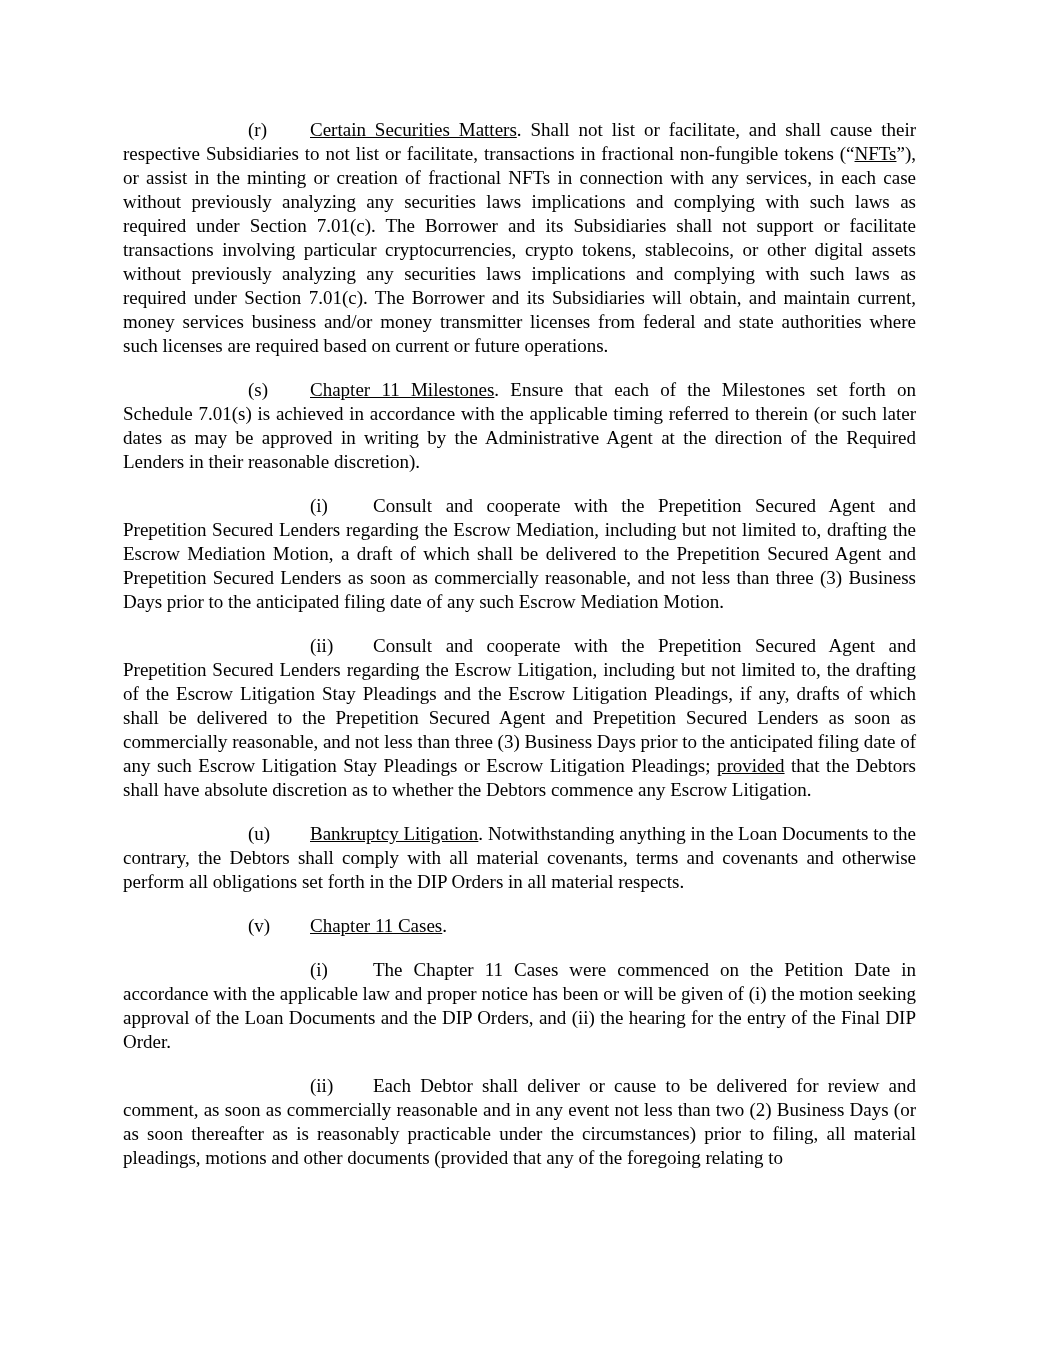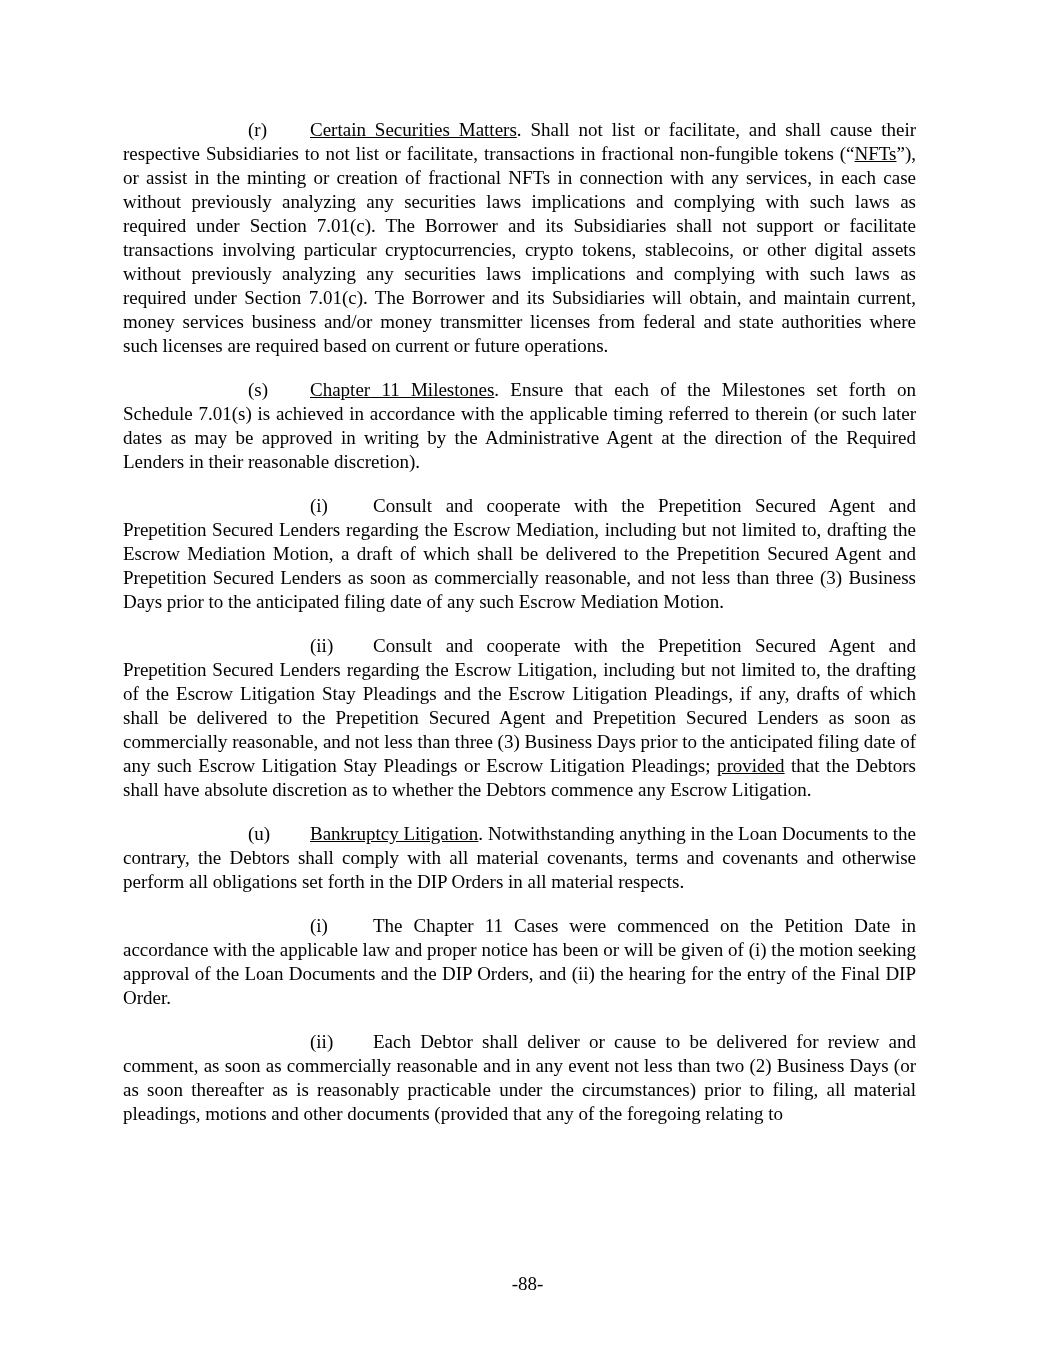--- a/index.html
+++ b/index.html
@@ -51,17 +51,17 @@
 </head>
 <body>
 
 <div class="page">
   <div class="content">
       <p class="para level1"><span class="plabel">(r)</span><span class="run u">Certain Securities Matters</span><span class="run">. Shall not list or facilitate, and shall cause their respective Subsidiaries to not list or facilitate, transactions in fractional non-fungible tokens (“</span><span class="run u">NFTs</span><span class="run">”), or assist in the minting or creation of fractional NFTs in connection with any services, in each case without previously analyzing any securities laws implications and complying with such laws as required under Section 7.01(c). The Borrower and its Subsidiaries shall not support or facilitate transactions involving particular cryptocurrencies, crypto tokens, stablecoins, or other digital assets without previously analyzing any securities laws implications and complying with such laws as required under Section 7.01(c). The Borrower and its Subsidiaries will obtain, and maintain current, money services business and/or money transmitter licenses from federal and state authorities where such licenses are required based on current or future operations.</span></p>
       <p class="para level1"><span class="plabel">(s)</span><span class="run u">Chapter 11 Milestones</span><span class="run">. Ensure that each of the Milestones set forth on Schedule 7.01(s) is achieved in accordance with the applicable timing referred to therein (or such later dates as may be approved in writing by the Administrative Agent at the direction of the Required Lenders in their reasonable discretion).</span></p>
       <p class="para level2"><span class="plabel">(i)</span><span class="run">Consult and cooperate with the Prepetition Secured Agent and Prepetition Secured Lenders regarding the Escrow Mediation, including but not limited to, drafting the Escrow Mediation Motion, a draft of which shall be delivered to the Prepetition Secured Agent and Prepetition Secured Lenders as soon as commercially reasonable, and not less than three (3) Business Days prior to the anticipated filing date of any such Escrow Mediation Motion.</span></p>
       <p class="para level2"><span class="plabel">(ii)</span><span class="run">Consult and cooperate with the Prepetition Secured Agent and Prepetition Secured Lenders regarding the Escrow Litigation, including but not limited to, the drafting of the Escrow Litigation Stay Pleadings and the Escrow Litigation Pleadings, if any, drafts of which shall be delivered to the Prepetition Secured Agent and Prepetition Secured Lenders as soon as commercially reasonable, and not less than three (3) Business Days prior to the anticipated filing date of any such Escrow Litigation Stay Pleadings or Escrow Litigation Pleadings; </span><span class="run u">provided</span><span class="run"> that the Debtors shall have absolute discretion as to whether the Debtors commence any Escrow Litigation.</span></p>
       <p class="para level1"><span class="plabel">(u)</span><span class="run u">Bankruptcy Litigation</span><span class="run">. Notwithstanding anything in the Loan Documents to the contrary, the Debtors shall comply with all material covenants, terms and covenants and otherwise perform all obligations set forth in the DIP Orders in all material respects.</span></p>
+      <p class="para level1"><span class="plabel">(v)</span><span class="run u">Chapter 11 Cases</span><span class="run">.</span></p>
       <p class="para level2"><span class="plabel">(i)</span><span class="run">The Chapter 11 Cases were commenced on the Petition Date in accordance with the applicable law and proper notice has been or will be given of (i) the motion seeking approval of the Loan Documents and the DIP Orders, and (ii) the hearing for the entry of the Final DIP Order.</span></p>
       <p class="para level2"><span class="plabel">(ii)</span><span class="run">Each Debtor shall deliver or cause to be delivered for review and comment, as soon as commercially reasonable and in any event not less than two (2) Business Days (or as soon thereafter as is reasonably practicable under the circumstances) prior to filing, all material pleadings, motions and other documents (provided that any of the foregoing relating to</span></p>
     </div>
-  <div class="footer">-88-</div>
 </div>
 
 </body></html>

